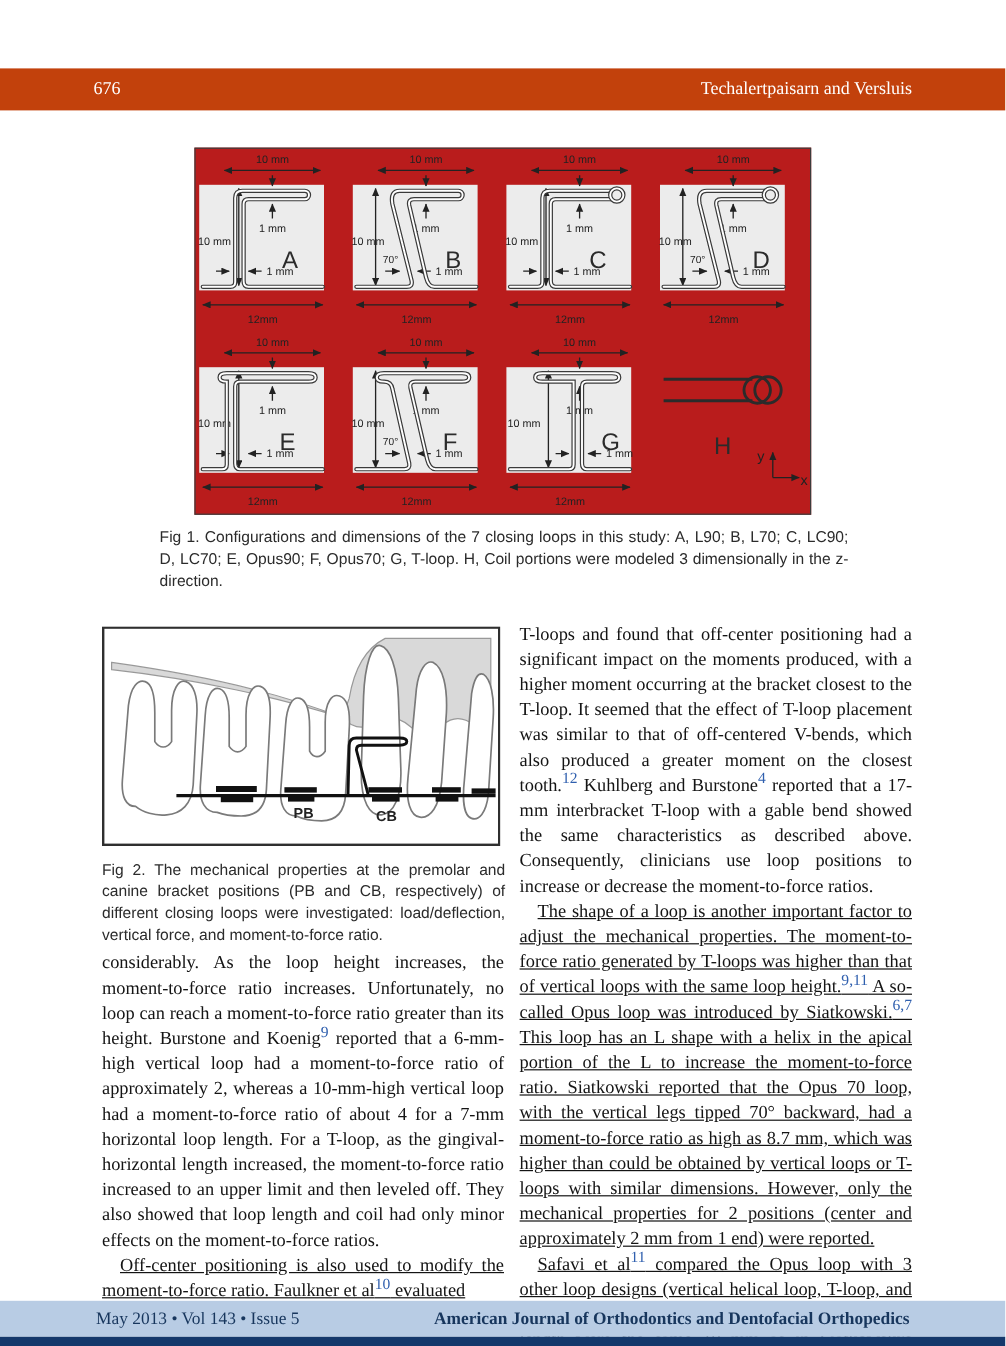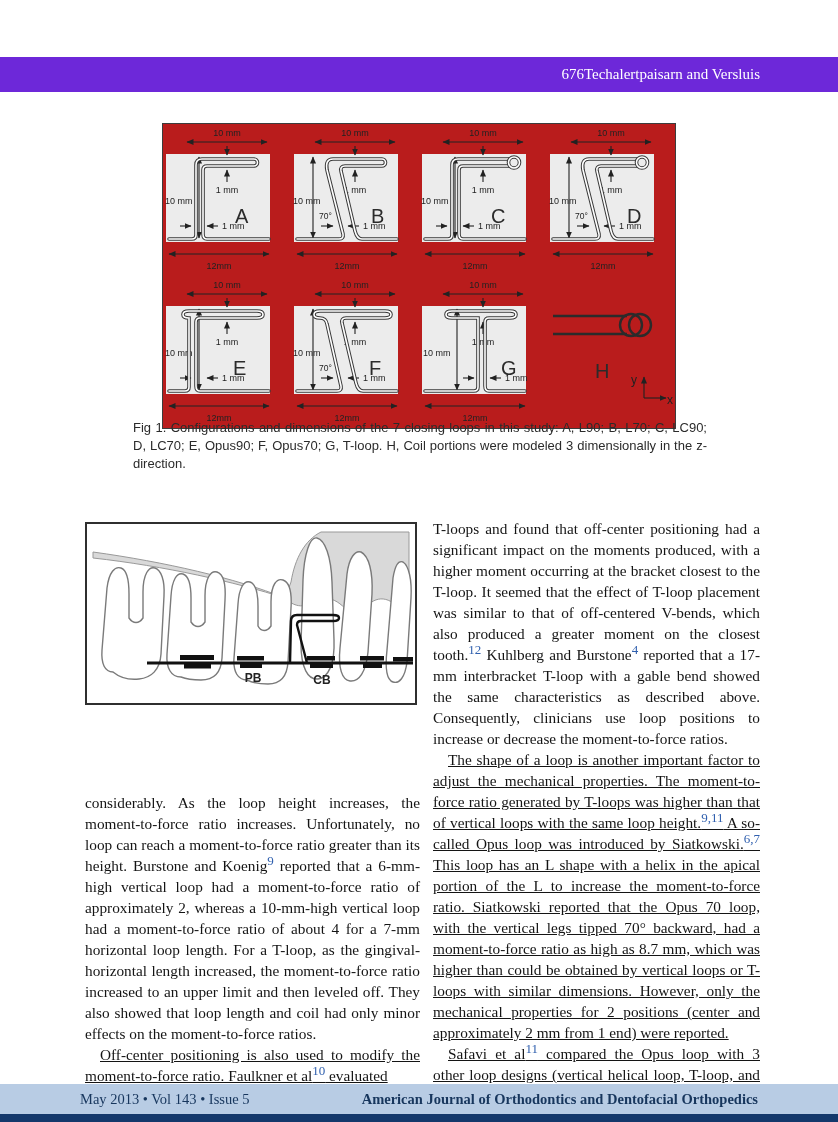--- a/index.html
+++ b/index.html
@@ -1,32 +1,32 @@
 <!DOCTYPE html>
 <html><head>
 <meta charset="utf-8">
 <style>
   html,body{margin:0;padding:0;background:#fff;}
   .page{position:relative;width:838px;height:1122px;background:#ffffff;overflow:hidden;
         font-family:"Liberation Serif", serif;}
   
-  .header-bar{position:absolute;left:0;top:57px;width:838px;height:35px;background:#6d28d9;
-      display:flex;align-items:center;justify-content:flex-end;box-sizing:border-box;
+  .header-bar{position:absolute;left:0;top:57px;width:838px;height:35px;background:#c2410c;
+      display:flex;align-items:center;justify-content:space-between;box-sizing:border-box;
       padding:0 78px;color:#ffffff;font-size:15px;}
   .footer-bar{position:absolute;left:0;top:1084px;width:838px;height:30px;background:#b8cce4;
       display:flex;align-items:center;justify-content:space-between;box-sizing:border-box;
       padding:0 80px;color:#17365d;font-size:14.5px;}
   .footer-journal{font-weight:bold;text-align:right;}
   .bottom-strip{position:absolute;left:0;top:1114px;width:838px;height:8px;background:#14386b;}
   
   .fig1-box{position:absolute;left:162px;top:123px;width:514px;height:306px;border:1.5px solid #3c3c3c;
       box-sizing:border-box;display:flex;flex-wrap:wrap;justify-content:space-around;align-content:space-around;
       background:#b91c1c;}
   .panel{width:125px;height:148px;}
-  .fig1-caption{position:absolute;left:133px;top:419px;width:574px;font-family:"Liberation Sans",sans-serif;
+  .fig1-caption{position:absolute;left:133px;top:439px;width:574px;font-family:"Liberation Sans",sans-serif;
       font-size:13px;line-height:18px;color:#2b2b2b;text-align:justify;}
   
   .fig2-box{position:absolute;left:85px;top:522px;}
   .fig2-caption{position:absolute;left:85px;top:716px;width:336px;font-family:"Liberation Sans",sans-serif;
       font-size:13px;line-height:18px;color:#2b2b2b;text-align:justify;}
   
   .col{position:absolute;font-size:15.3px;line-height:21px;color:#141414;text-align:justify;}
   .col-left{left:85px;top:792px;width:335px;}
   .col-right{left:433px;top:518px;width:327px;}
   .para{margin:0;}
@@ -237,20 +237,21 @@
         <rect x="225" y="142" width="23" height="4" fill="#111"></rect>
       <rect x="275" y="134" width="24" height="4.5" fill="#111"></rect>
         <rect x="278" y="142" width="19" height="4" fill="#111"></rect>
       <rect x="308" y="135" width="20" height="4.5" fill="#111"></rect>
       <path d="M205 141 L206 99 Q206 93 212 93 H248 Q254 93 254 96 Q254 99 248 99 H216 Q212 99 212 103 L222 141" fill="none" stroke="#111" stroke-width="2.4" stroke-linejoin="round"></path>
       <text x="168" y="160" text-anchor="middle" style="font-family:'Liberation Sans',sans-serif;font-size:12px;font-weight:bold;fill:#222">PB</text>
       <text x="237" y="162" text-anchor="middle" style="font-family:'Liberation Sans',sans-serif;font-size:12px;font-weight:bold;fill:#222">CB</text>
     </svg>
   </div>
 
+  <div class="fig2-caption">Fig 2. The mechanical properties at the premolar and canine bracket positions (PB and CB, respectively) of different closing loops were investigated: load/deflection, vertical force, and moment-to-force ratio.</div>
 
   <div class="col col-left">
     <p class="para"><span>considerably. As the loop height increases, the moment-to-force ratio increases. Unfortunately, no loop can reach a moment-to-force ratio greater than its height. Burstone and Koenig</span><sup>9</sup><span> reported that a 6-mm-high vertical loop had a moment-to-force ratio of approximately 2, whereas a 10-mm-high vertical loop had a moment-to-force ratio of about 4 for a 7-mm horizontal loop length. For a T-loop, as the gingival-horizontal length increased, the moment-to-force ratio increased to an upper limit and then leveled off. They also showed that loop length and coil had only minor effects on the moment-to-force ratios.</span></p>
     <p class="para indent"><span>Off-center positioning is also used to modify the moment-to-force ratio. Faulkner et al</span><sup>10</sup><span> evaluated</span></p>
   </div>
 
   <div class="col col-right">
     <p class="para"><span>T-loops and found that off-center positioning had a significant impact on the moments produced, with a higher moment occurring at the bracket closest to the T-loop. It seemed that the effect of T-loop placement was similar to that of off-centered V-bends, which also produced a greater moment on the closest tooth.</span><sup>12</sup><span> Kuhlberg and Burstone</span><sup>4</sup><span> reported that a 17-mm interbracket T-loop with a gable bend showed the same characteristics as described above. Consequently, clinicians use loop positions to increase or decrease the moment-to-force ratios.</span></p>
     <p class="para indent"><span>The shape of a loop is another important factor to adjust the mechanical properties. The moment-to-force ratio generated by T-loops was higher than that of vertical loops with the same loop height.</span><sup>9,11</sup><span> A so-called Opus loop was introduced by Siatkowski.</span><sup>6,7</sup><span> This loop has an L shape with a helix in the apical portion of the L to increase the moment-to-force ratio. Siatkowski reported that the Opus 70 loop, with the vertical legs tipped 70° backward, had a moment-to-force ratio as high as 8.7 mm, which was higher than could be obtained by vertical loops or T-loops with similar dimensions. However, only the mechanical properties for 2 positions (center and approximately 2 mm from 1 end) were reported.</span></p>
     <p class="para indent"><span>Safavi et al</span><sup>11</sup><span> compared the Opus loop with 3 other loop designs (vertical helical loop, T-loop, and L-loop) in 1 eccentric position. Loop height and length were the same 10 mm as in Siatkowski's studies.</span><sup>6,7</sup></p>

